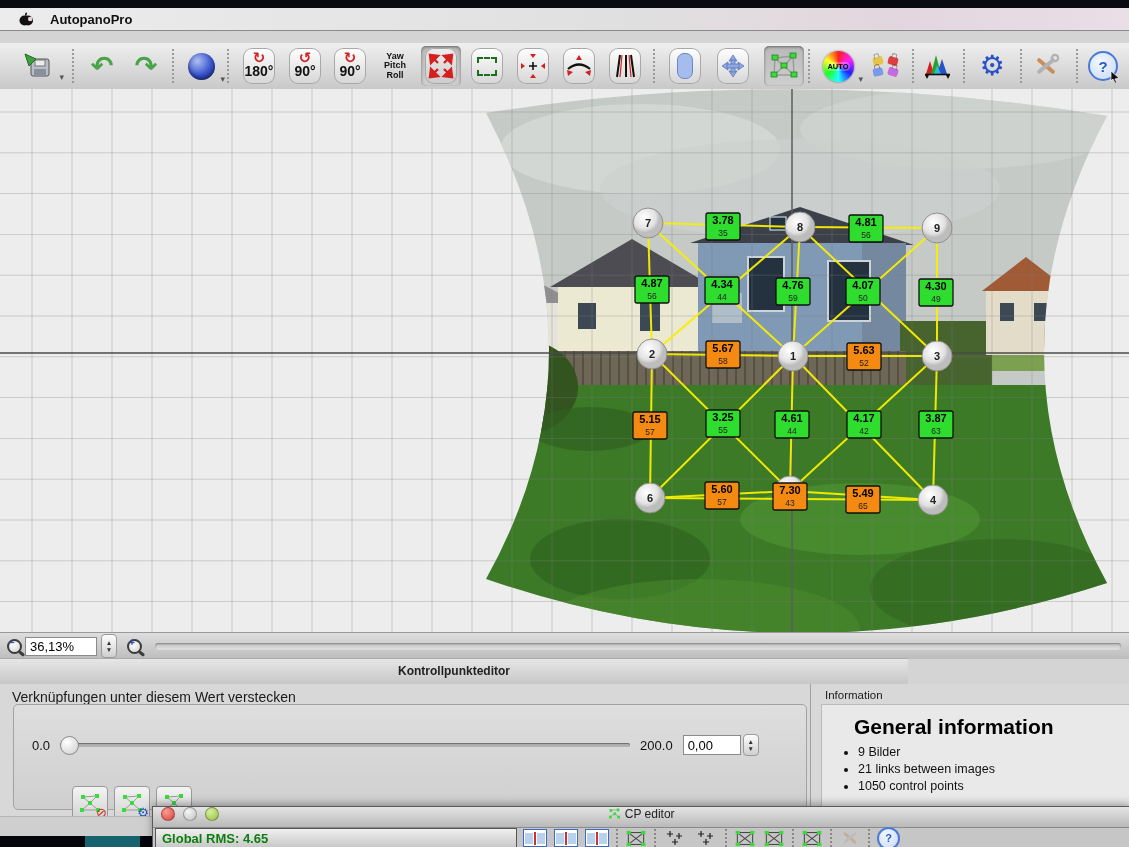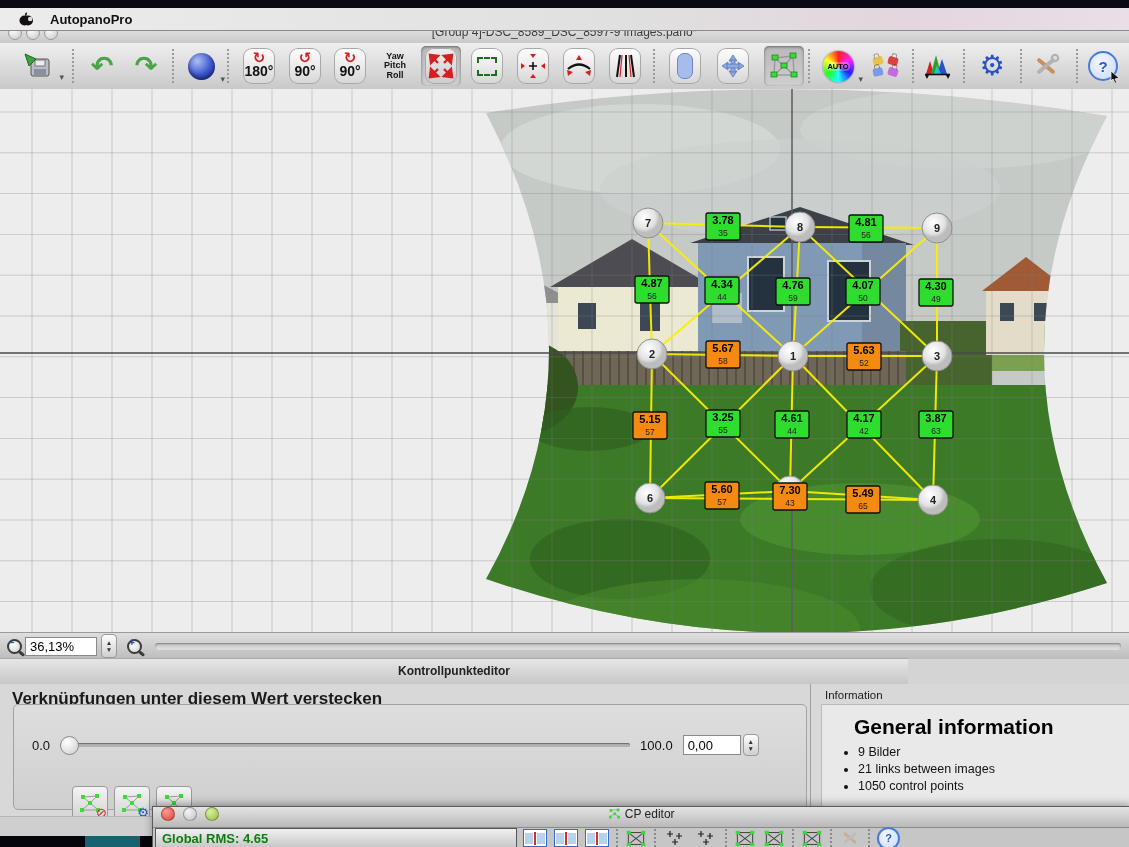--- a/index.html
+++ b/index.html
@@ -70,21 +70,21 @@
     align-items:center;justify-content:center;line-height:7px;}
   .stepper span{font-size:6.5px;color:#333;}
   #zoomrail{flex:1;height:7px;margin:0 8px 0 10px;border-radius:3px;
     background:linear-gradient(#c2c2c2,#e2e2e2);box-shadow:inset 0 1px 2px rgba(0,0,0,.35);}
   
   #paneltab{left:0;top:636px;width:908px;height:26px;
     background:linear-gradient(#e6e6e6,#c6c6c6);border-top:1px solid #aaa;border-bottom:1px solid #8f8f8f;
     text-align:center;font-size:12px;font-weight:bold;color:#222;line-height:25px;}
   
   #bottompanel{left:0;top:662px;width:1129px;height:154px;background:#d8d8d8;}
-  #filterlabel{left:12px;top:5px;font-size:17px;font-weight:bold;color:#1a1a1a;}
+  #filterlabel{left:12px;top:5px;font-size:14px;font-weight:normal;color:#1a1a1a;}
   #groupbox{left:13px;top:20px;width:792px;height:104px;border:1px solid #a2a2a2;border-radius:5px;
     background:linear-gradient(#dedede,#cfcfcf);}
   #sliderrow{left:18px;top:28px;width:760px;height:24px;display:flex;align-items:center;}
   .rangelabel{font-size:13px;color:#111;}
   #srail{width:570px;height:4px;margin:0 10px;border-radius:2px;background:#b2b2b2;
     box-shadow:inset 0 1px 1px rgba(0,0,0,.4);position:relative;}
   #sthumb{position:absolute;left:0px;top:-7px;width:17px;height:17px;border-radius:50%;
     border:1px solid #8a8a8a;background:radial-gradient(circle at 35% 30%,#fff,#ccc);}
   #spinwrap{display:flex;align-items:center;margin-left:10px;}
   #spinfield{width:48px;height:18px;border:1px solid #8a8a8a;background:#fff;font-size:13px;
@@ -131,26 +131,20 @@
   <svg id="apple" viewBox="0 0 16 16">
     <circle cx="6.5" cy="9.5" r="5" fill="#111"></circle>
       <circle cx="10" cy="9.5" r="5" fill="#111"></circle>
     <circle cx="12.2" cy="8" r="2.3" fill="#e3d6de"></circle>
     <rect x="7.2" y="1.4" width="1.6" height="3.4" rx="0.8" fill="#111" transform="rotate(18 8 3)"></rect>
   </svg>
   <span id="appname">AutopanoPro</span>
 </div>
 
 <div id="mainwin" class="abs">
-  <div id="titlebar" class="abs">
-    <div class="tl" style="left:8px"></div>
-    <div class="tl" style="left:26px"></div>
-    <div class="tl" style="left:44px"></div>
-    <div id="wtitle">[Group 4]-DSC_8589_DSC_8597-9 images.pano*</div>
-  </div>
 
   <div id="toolbar" class="abs">
     <div class="tb" style="left:18px">
       <svg width="28" height="26" viewBox="0 0 28 26">
         <rect x="7" y="6" width="18" height="17" rx="2" fill="#b9bdc9" stroke="#555"></rect>
         <rect x="11" y="7" width="10" height="6" fill="#ececec" stroke="#777"></rect>
         <rect x="10" y="16" width="12" height="7" fill="#8a8f9c"></rect>
         <polygon points="1,1 12,6 5,13" fill="#3fa03f" stroke="#1d6b1d"></polygon>
       </svg>
       <span class="caret" style="right:-6px;bottom:4px">▾</span>
@@ -609,21 +603,21 @@
   </div>
 
   <div id="bottompanel" class="abs">
     <div id="filterlabel" class="abs">Verknüpfungen unter diesem Wert verstecken</div>
     <div id="groupbox" class="abs">
       <div id="sliderrow" class="abs">
         <span class="rangelabel">0.0</span>
         <div id="srail">
           <div id="sthumb"></div>
         </div>
-        <span class="rangelabel">100.0</span>
+        <span class="rangelabel">200.0</span>
         <div id="spinwrap">
           <input id="spinfield" value="0,00" style="">
           <div class="stepper" style="margin-left:2px;height:20px">
             <span>▲</span>
               <span>▼</span>
           </div>
         </div>
       </div>
       <div class="netbtn" style="left:58px">
         <svg width="22" height="20" viewBox="0 0 22 20">

